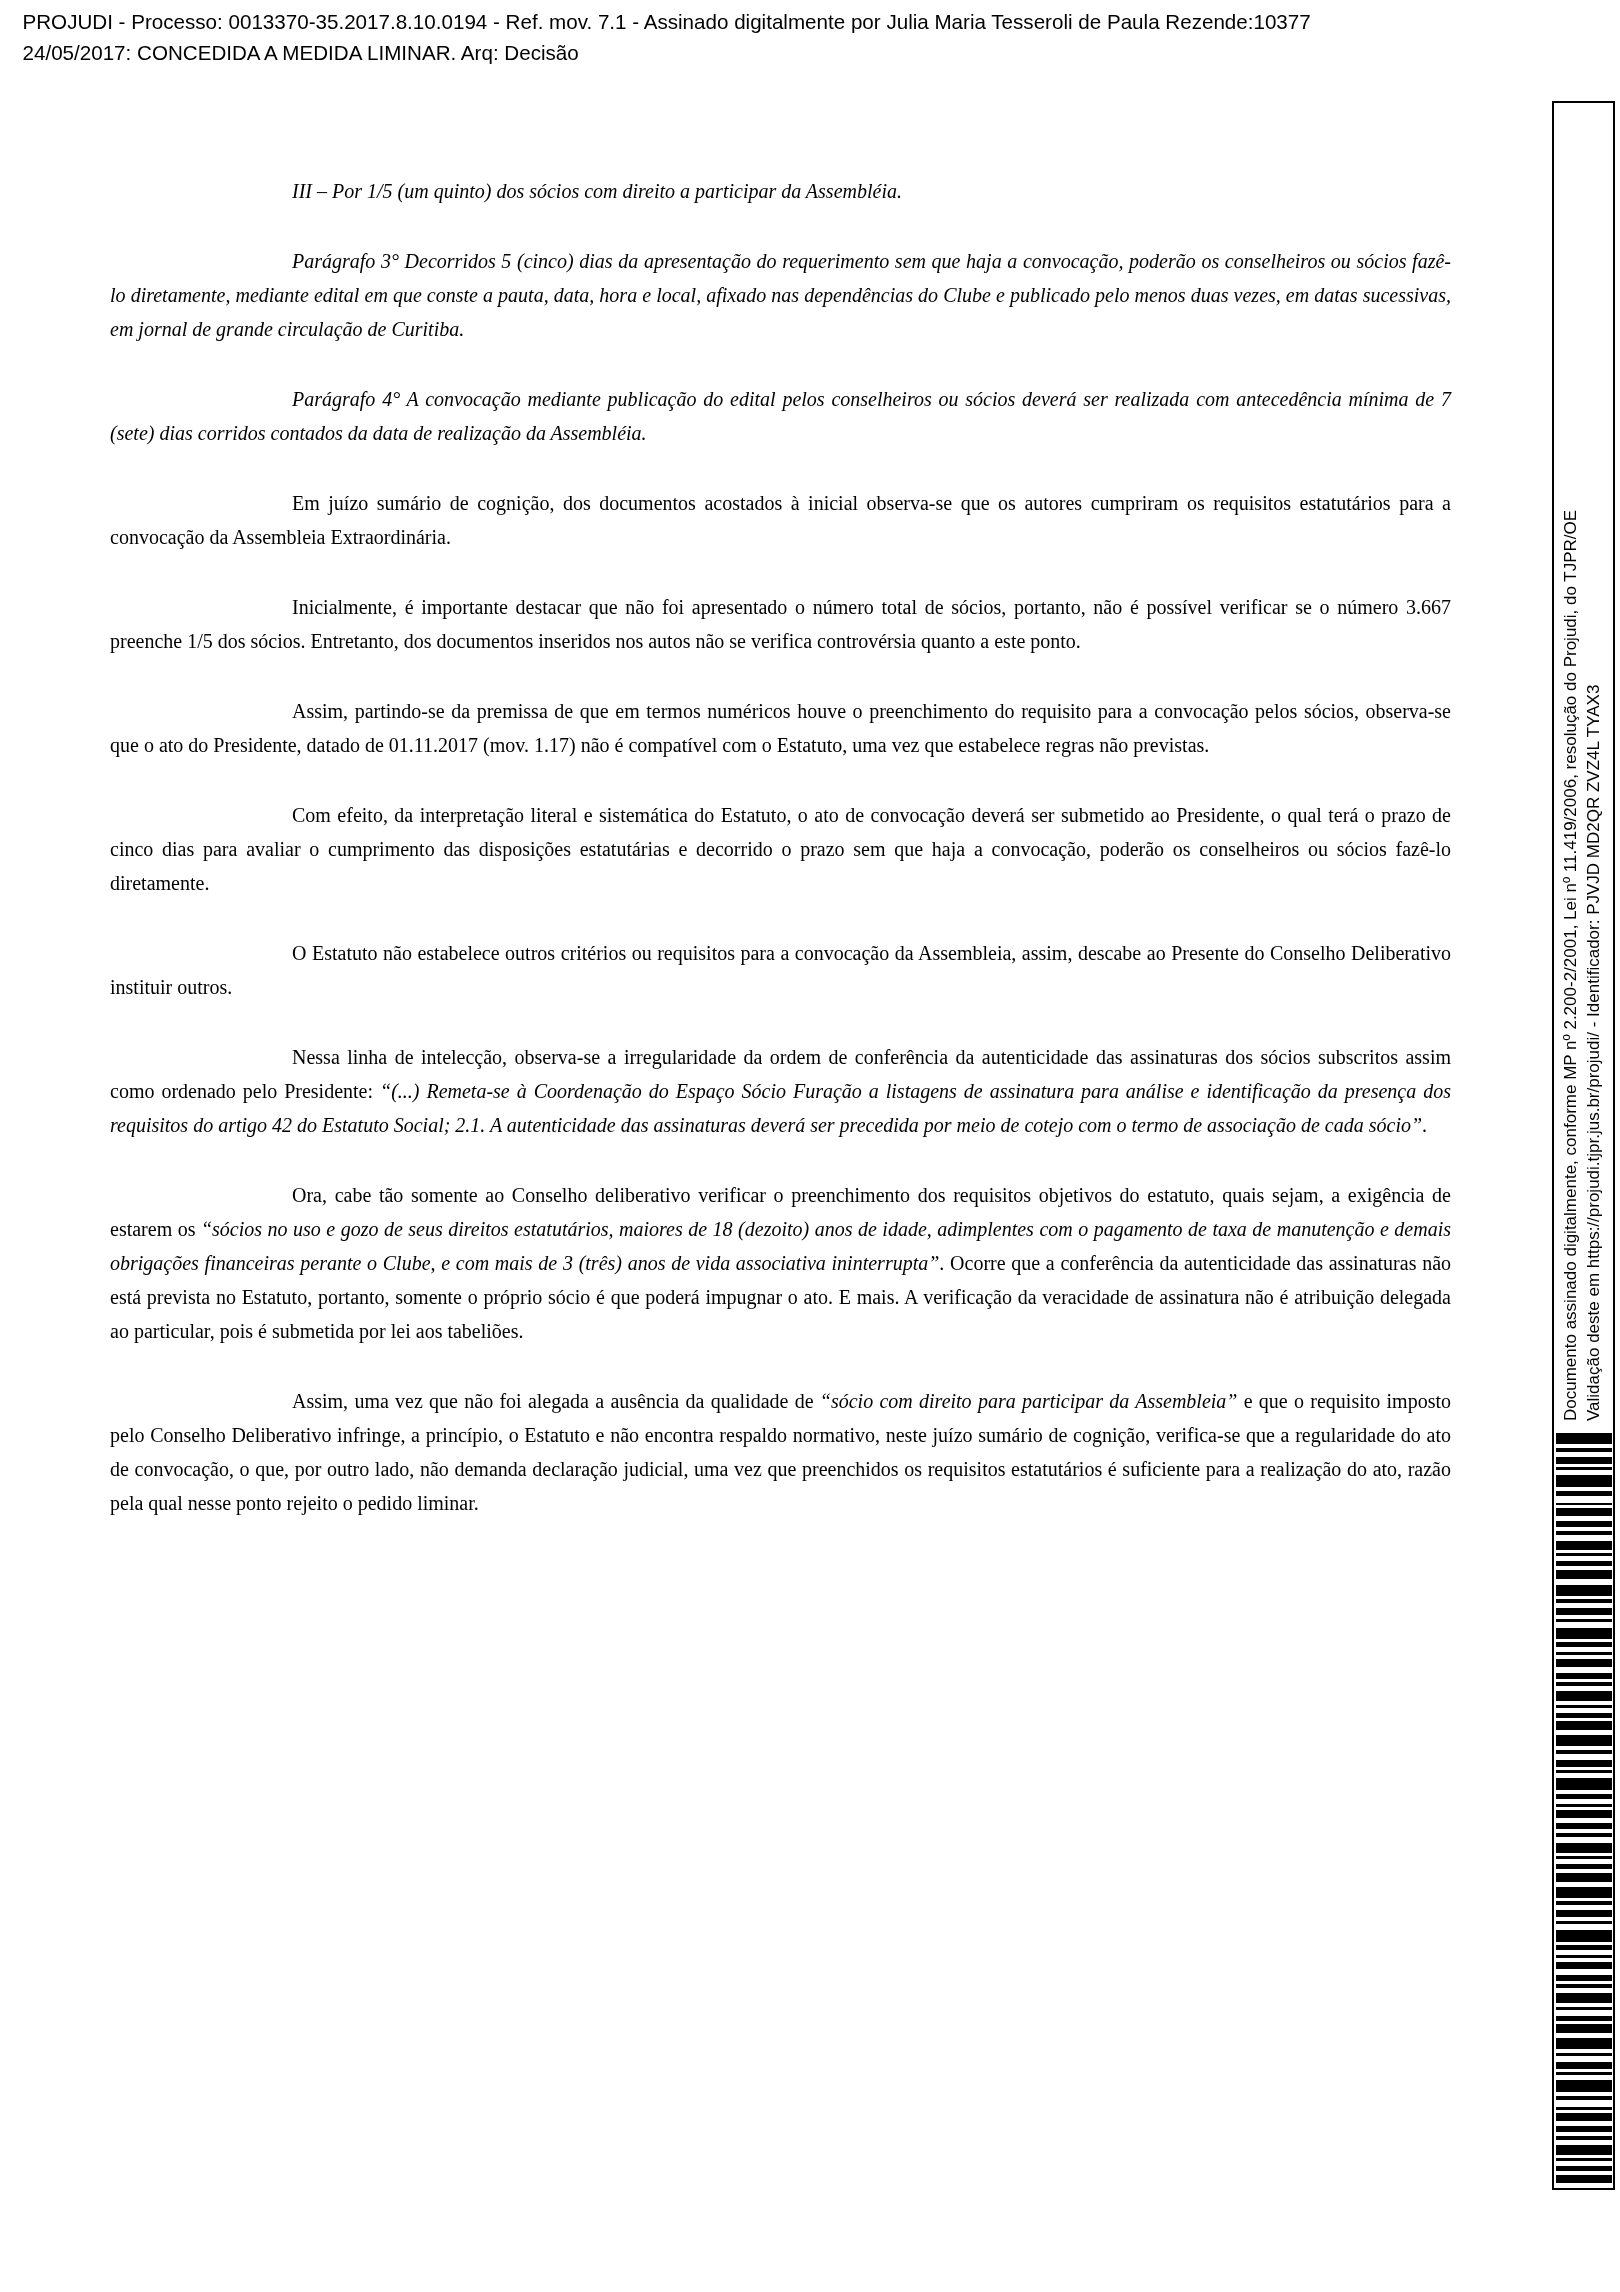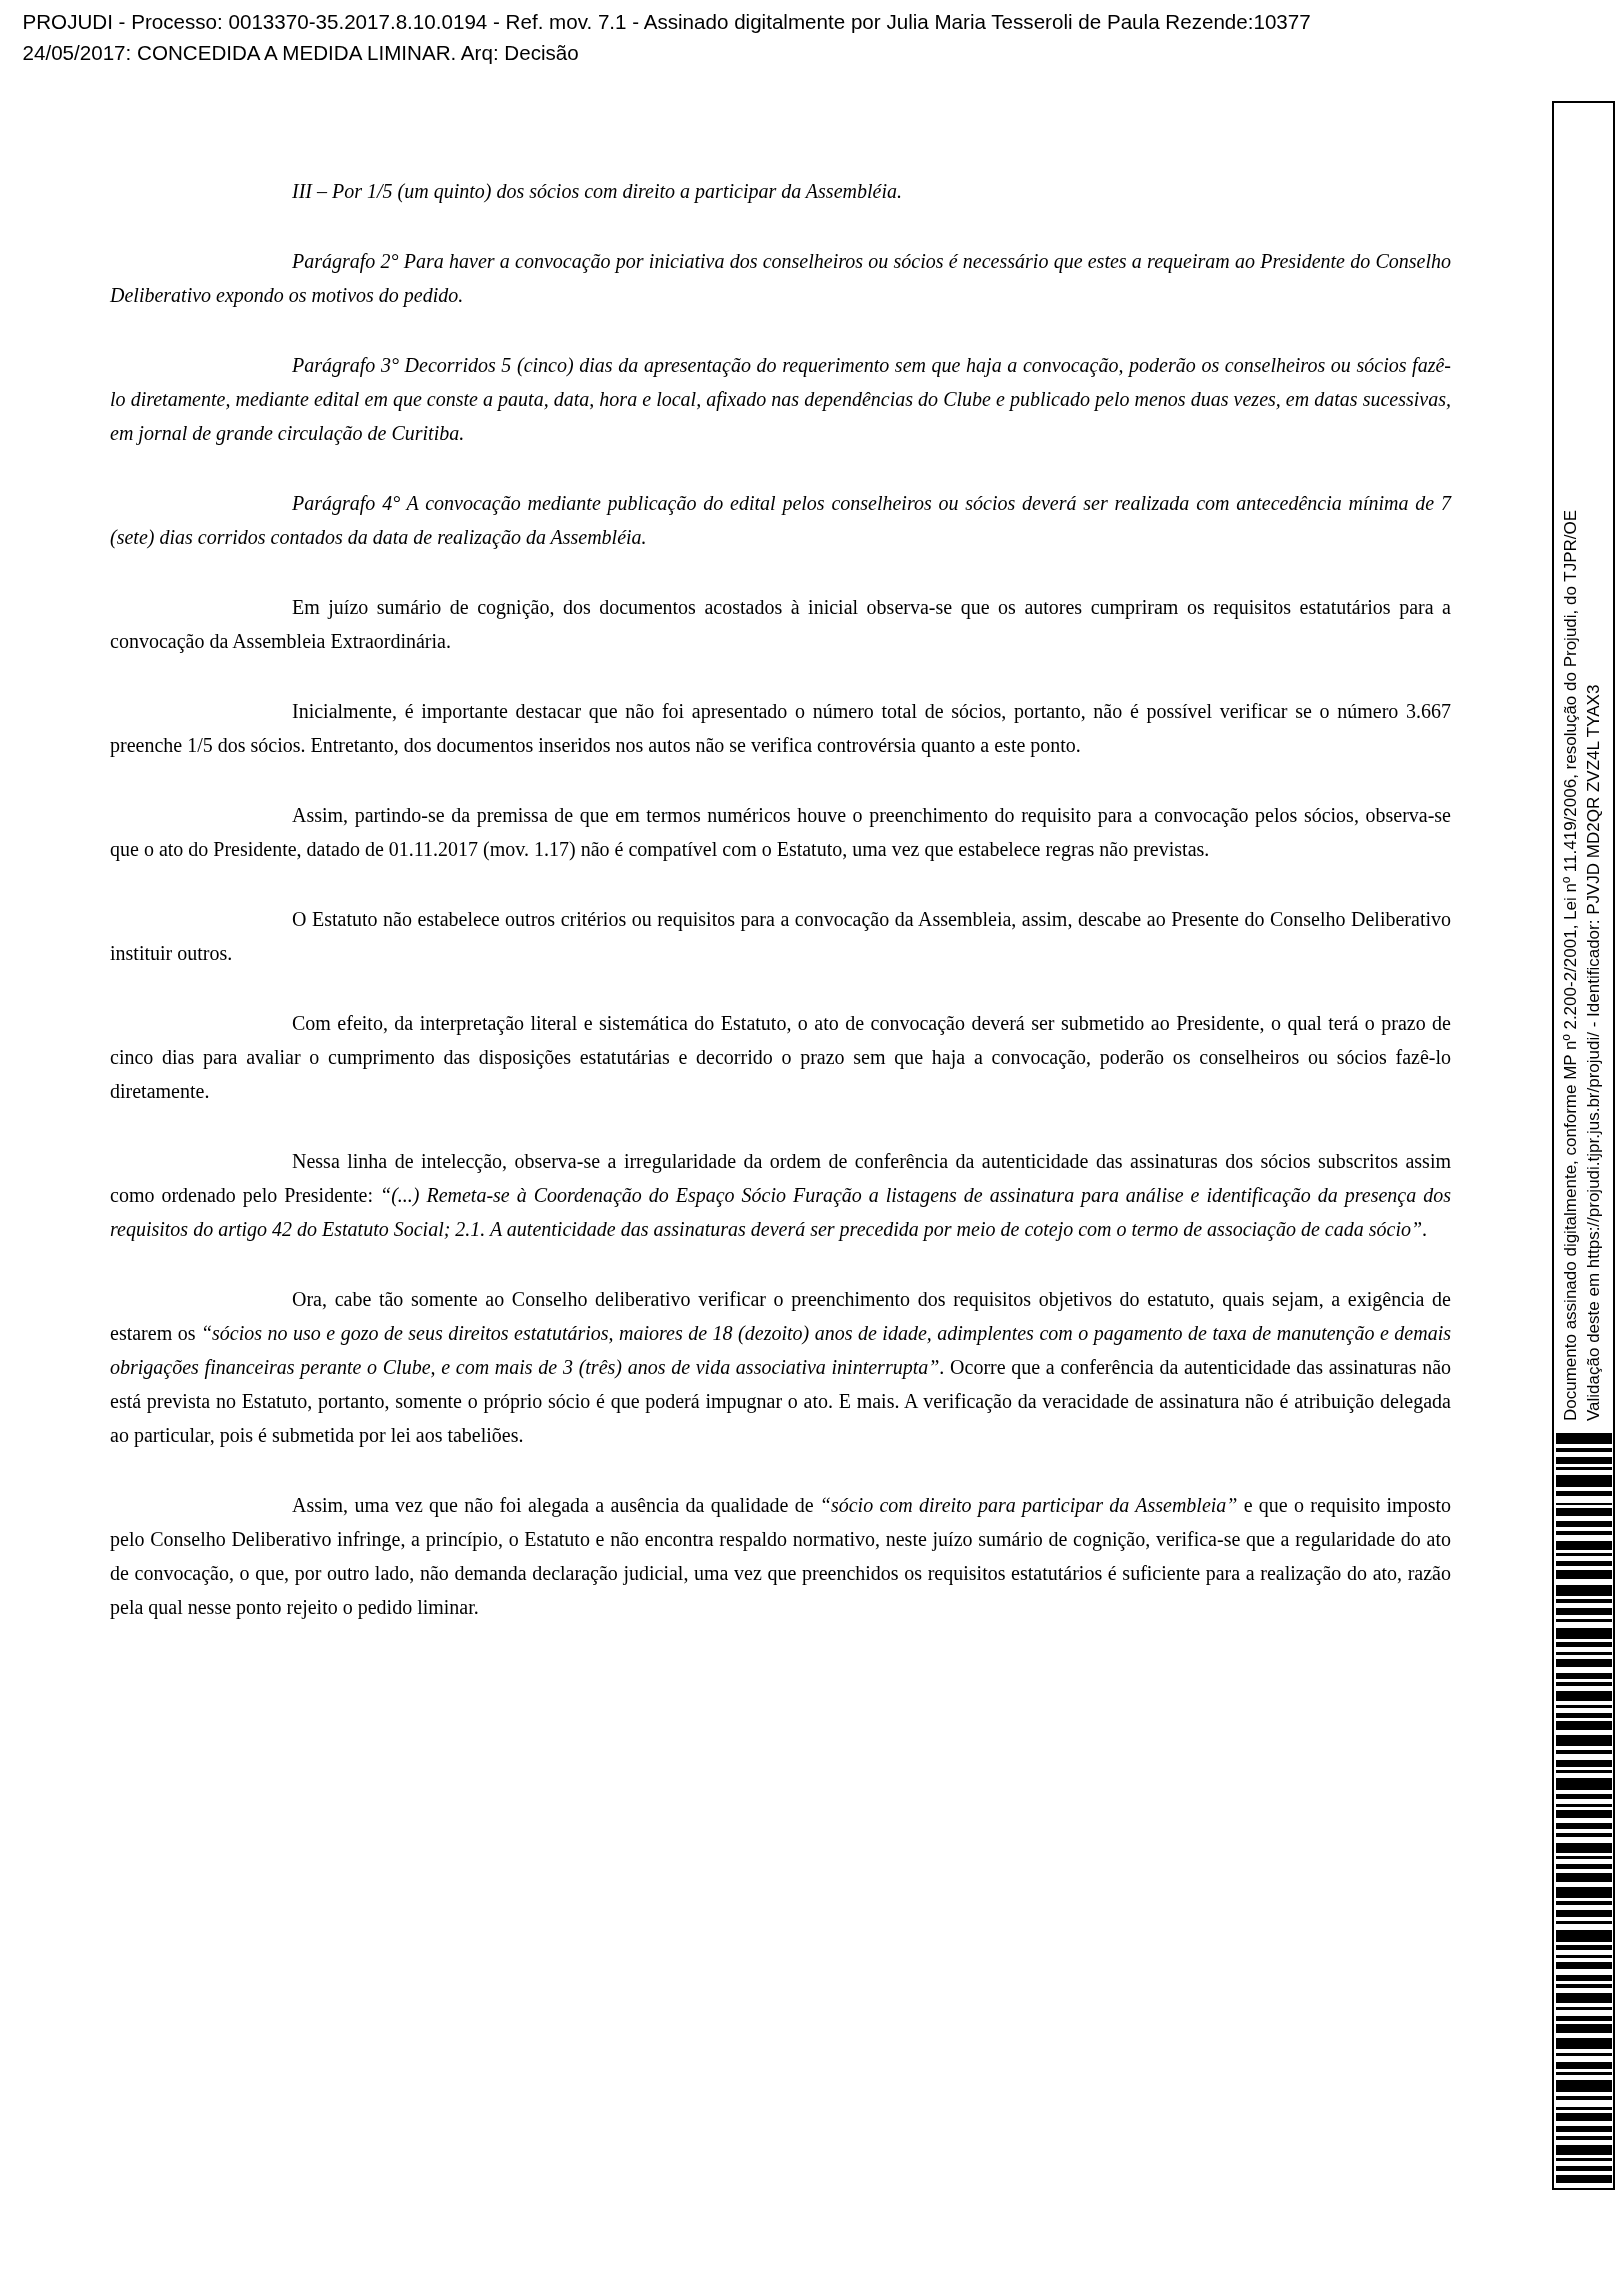--- a/index.html
+++ b/index.html
@@ -62,28 +62,27 @@
 </head>
 <body>
 
 <header class="page-header">
   <div>PROJUDI - Processo: 0013370-35.2017.8.10.0194 - Ref. mov. 7.1 - Assinado digitalmente por Julia Maria Tesseroli de Paula Rezende:10377</div>
   <div>24/05/2017: CONCEDIDA A MEDIDA LIMINAR. Arq: Decisão</div>
 </header>
 
 <main class="doc-body">
     <p><span class="seg-italic">III – Por 1/5 (um quinto) dos sócios com direito a participar da Assembléia.</span></p>
-    <p><span class="seg-italic">Parágrafo 2° Para haver a convocação por iniciativa dos conselheiros ou sócios é necessário que estes a requeiram ao Presidente do Conselho Deliberativo expondo os motivos do pedido.</span></p>
     <p><span class="seg-italic">Parágrafo 3° Decorridos 5 (cinco) dias da apresentação do requerimento sem que haja a convocação, poderão os conselheiros ou sócios fazê-lo diretamente, mediante edital em que conste a pauta, data, hora e local, afixado nas dependências do Clube e publicado pelo menos duas vezes, em datas sucessivas, em jornal de grande circulação de Curitiba.</span></p>
     <p><span class="seg-italic">Parágrafo 4° A convocação mediante publicação do edital pelos conselheiros ou sócios deverá ser realizada com antecedência mínima de 7 (sete) dias corridos contados da data de realização da Assembléia.</span></p>
     <p><span class="seg-normal">Em juízo sumário de cognição, dos documentos acostados à inicial observa-se que os autores cumpriram os requisitos estatutários para a convocação da Assembleia Extraordinária.</span></p>
     <p><span class="seg-normal">Inicialmente, é importante destacar que não foi apresentado o número total de sócios, portanto, não é possível verificar se o número 3.667 preenche 1/5 dos sócios. Entretanto, dos documentos inseridos nos autos não se verifica controvérsia quanto a este ponto.</span></p>
     <p><span class="seg-normal">Assim, partindo-se da premissa de que em termos numéricos houve o preenchimento do requisito para a convocação pelos sócios, observa-se que o ato do Presidente, datado de 01.11.2017  (mov. 1.17) não é compatível com o Estatuto, uma vez que estabelece regras não previstas.</span></p>
+    <p><span class="seg-normal">Com efeito, da interpretação literal e sistemática do Estatuto, o ato de convocação deverá ser submetido ao Presidente, o qual terá o prazo de cinco dias para avaliar o cumprimento das disposições estatutárias e decorrido o prazo sem que haja a convocação, poderão os conselheiros ou sócios fazê-lo diretamente.</span></p>
     <p><span class="seg-normal">O Estatuto não estabelece outros critérios ou requisitos para a convocação da Assembleia, assim, descabe ao Presente do Conselho Deliberativo instituir outros.</span></p>
-    <p><span class="seg-normal">Com efeito, da interpretação literal e sistemática do Estatuto, o ato de convocação deverá ser submetido ao Presidente, o qual terá o prazo de cinco dias para avaliar o cumprimento das disposições estatutárias e decorrido o prazo sem que haja a convocação, poderão os conselheiros ou sócios fazê-lo diretamente.</span></p>
     <p><span class="seg-normal">Nessa linha de intelecção, observa-se a irregularidade da ordem de conferência da autenticidade das assinaturas dos sócios subscritos assim como ordenado pelo Presidente: </span><span class="seg-italic">“(...) Remeta-se à Coordenação do Espaço Sócio Furação a listagens de assinatura para análise e identificação da presença dos requisitos do artigo 42 do Estatuto Social; 2.1. A autenticidade das assinaturas deverá ser precedida por meio de cotejo com o termo de associação de cada sócio”</span><span class="seg-normal">.</span></p>
     <p><span class="seg-normal">Ora, cabe tão somente ao Conselho deliberativo verificar o preenchimento dos requisitos objetivos do estatuto, quais sejam, a exigência de estarem os </span><span class="seg-italic">“sócios no uso e gozo de seus direitos estatutários, maiores de 18 (dezoito) anos de idade, adimplentes com o pagamento de taxa de manutenção e demais obrigações financeiras perante o Clube, e com mais de 3 (três) anos de vida associativa ininterrupta”</span><span class="seg-normal">. Ocorre que a conferência da autenticidade das assinaturas não está prevista no Estatuto, portanto, somente o próprio sócio é que poderá impugnar o ato. E mais. A verificação da veracidade de assinatura não é atribuição delegada ao particular, pois é submetida por lei aos tabeliões.</span></p>
     <p><span class="seg-normal">Assim, uma vez que não foi alegada a ausência da qualidade de </span><span class="seg-italic">“sócio com direito  para participar da Assembleia”</span><span class="seg-normal"> e que o requisito imposto pelo Conselho Deliberativo infringe, a princípio, o Estatuto e não encontra respaldo normativo, neste juízo sumário de cognição, verifica-se que a regularidade do ato de convocação, o que, por outro lado, não demanda declaração judicial, uma vez que preenchidos os requisitos estatutários é suficiente para a realização do ato, razão pela qual nesse ponto rejeito o pedido liminar.</span></p>
   </main>
 
 <aside class="signature-box"></aside>
 <div class="signature-text">
   <div>Documento assinado digitalmente, conforme MP nº 2.200-2/2001, Lei nº 11.419/2006, resolução do Projudi, do TJPR/OE</div>
   <div>Validação deste em https://projudi.tjpr.jus.br/projudi/ - Identificador: PJVJD MD2QR ZVZ4L TYAX3</div>
 </div>

